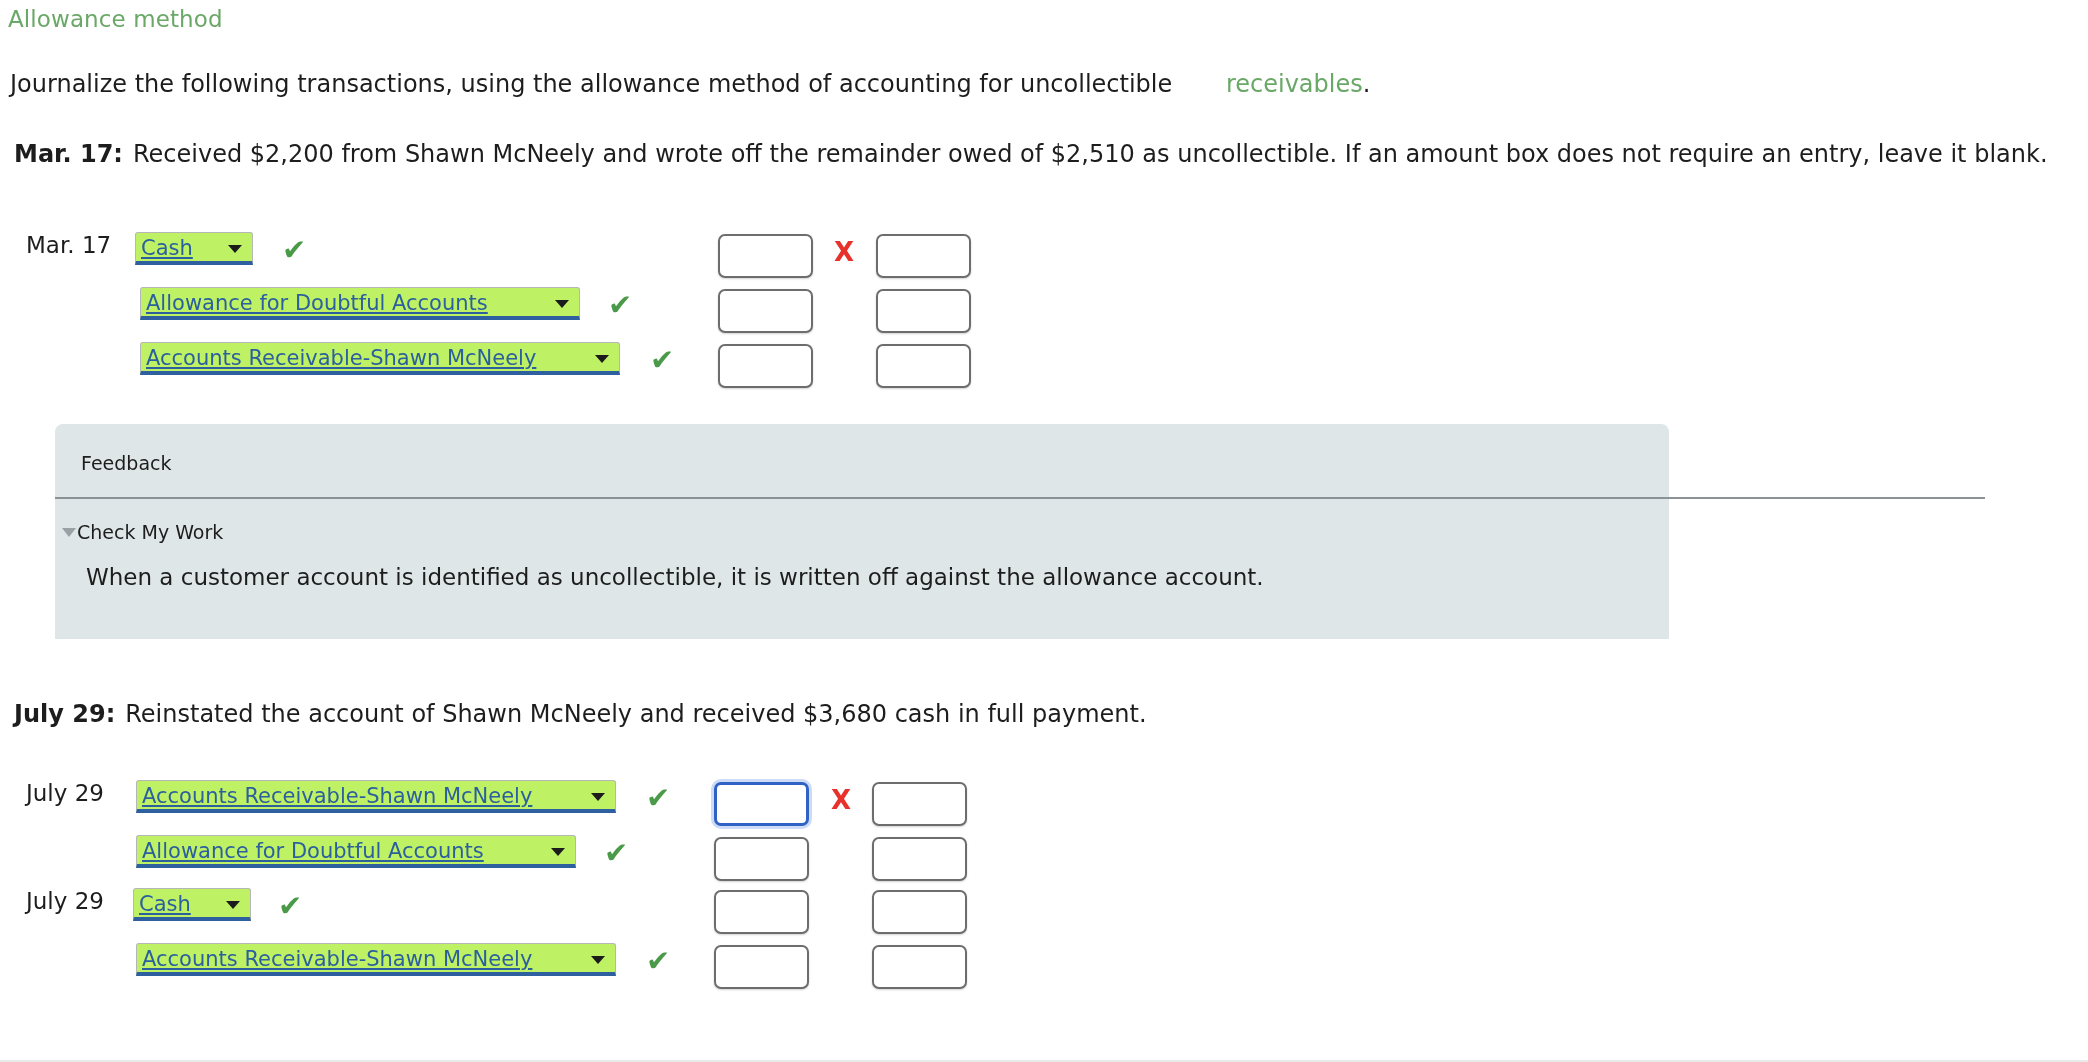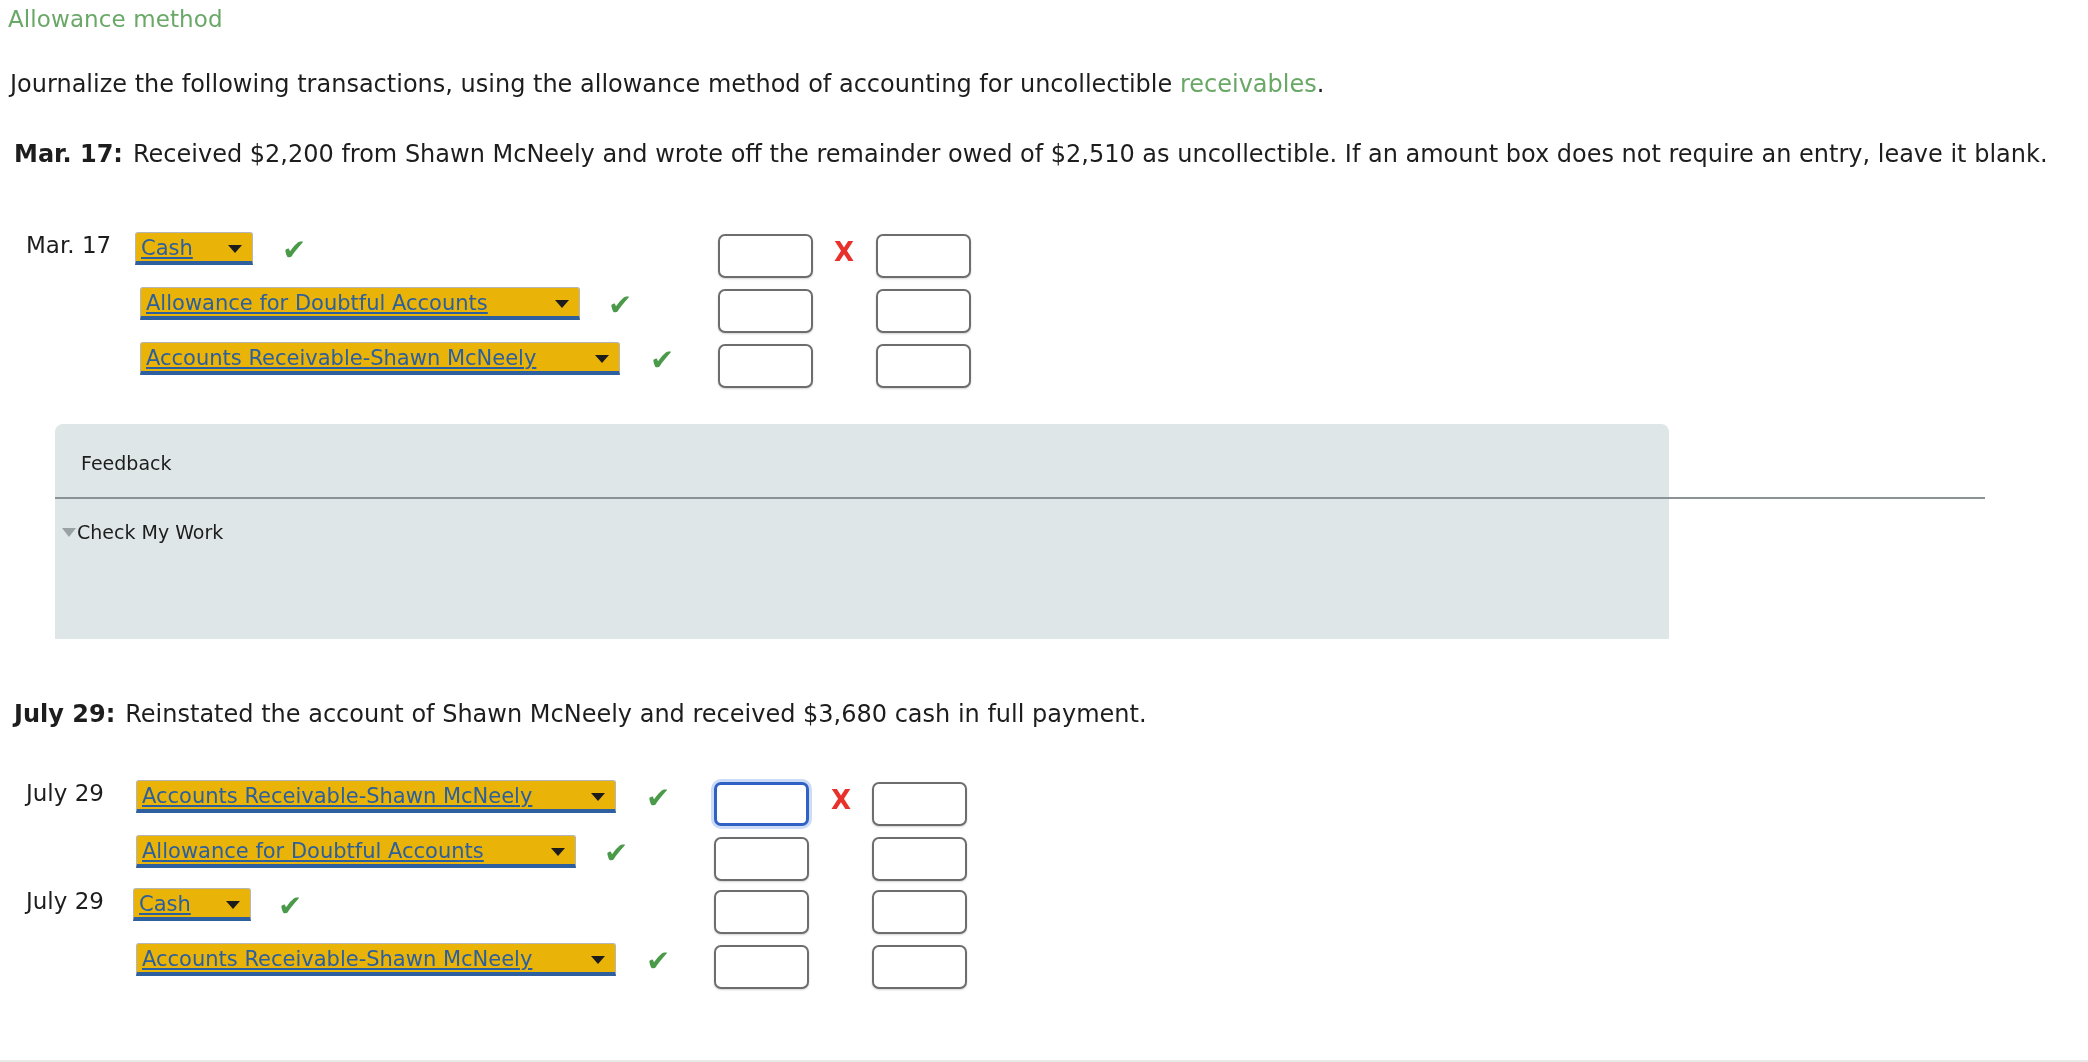--- a/index.html
+++ b/index.html
@@ -29,21 +29,21 @@
 
   
   .intro {
     position: absolute;
     left: 10px;
     top: 70px;
     font-size: 24px;
     color: #1d1d1d;
     white-space: nowrap;
   }
-  .intro .kw { color: #6aa867; }
+  .intro .kw { color: #6aa867; margin-left: 46px; }
 
   
   .prompt {
     position: absolute;
     left: 14px;
     font-size: 24px;
     color: #1d1d1d;
     white-space: nowrap;
   }
   .prompt .date-lbl {
@@ -79,21 +79,21 @@
     left: 135px;
     top: 0px;
   }
   .acct {
     appearance: none;
     -webkit-appearance: none;
     -moz-appearance: none;
     font-family: "DejaVu Sans", sans-serif;
     font-size: 21px;
     color: #2b5f9e;
-    background: #eab308;
+    background: #bef264;
     border: 1px solid #b6b6b6;
     border-bottom: 4px solid #2e5f9e;
     border-radius: 3px 3px 0 0;
     padding: 2px 34px 2px 5px;
     height: 33px;
     line-height: 27px;
     text-decoration: underline;
     text-underline-offset: 2px;
     box-sizing: border-box;
     outline: none;
@@ -270,20 +270,21 @@
 
 </div>
 
 <div class="feedback">
   <div class="fb-title">Feedback</div>
   <div class="fb-rule"></div>
   <div class="fb-toggle-row">
     <span class="tri"></span>
     <span class="fb-toggle-label">Check My Work</span>
   </div>
+  <div class="fb-body">When a customer account is identified as uncollectible, it is written off against the allowance account.</div>
 </div>
 
 <div class="prompt prompt-jul">
   <span class="date-lbl">July 29:</span><span>Reinstated the account of Shawn McNeely and received $3,680 cash in full payment.</span>
 </div>
 
 <div class="journal j-jul1">
 
   <div class="jrow">
     <div class="jdate">July 29</div>

